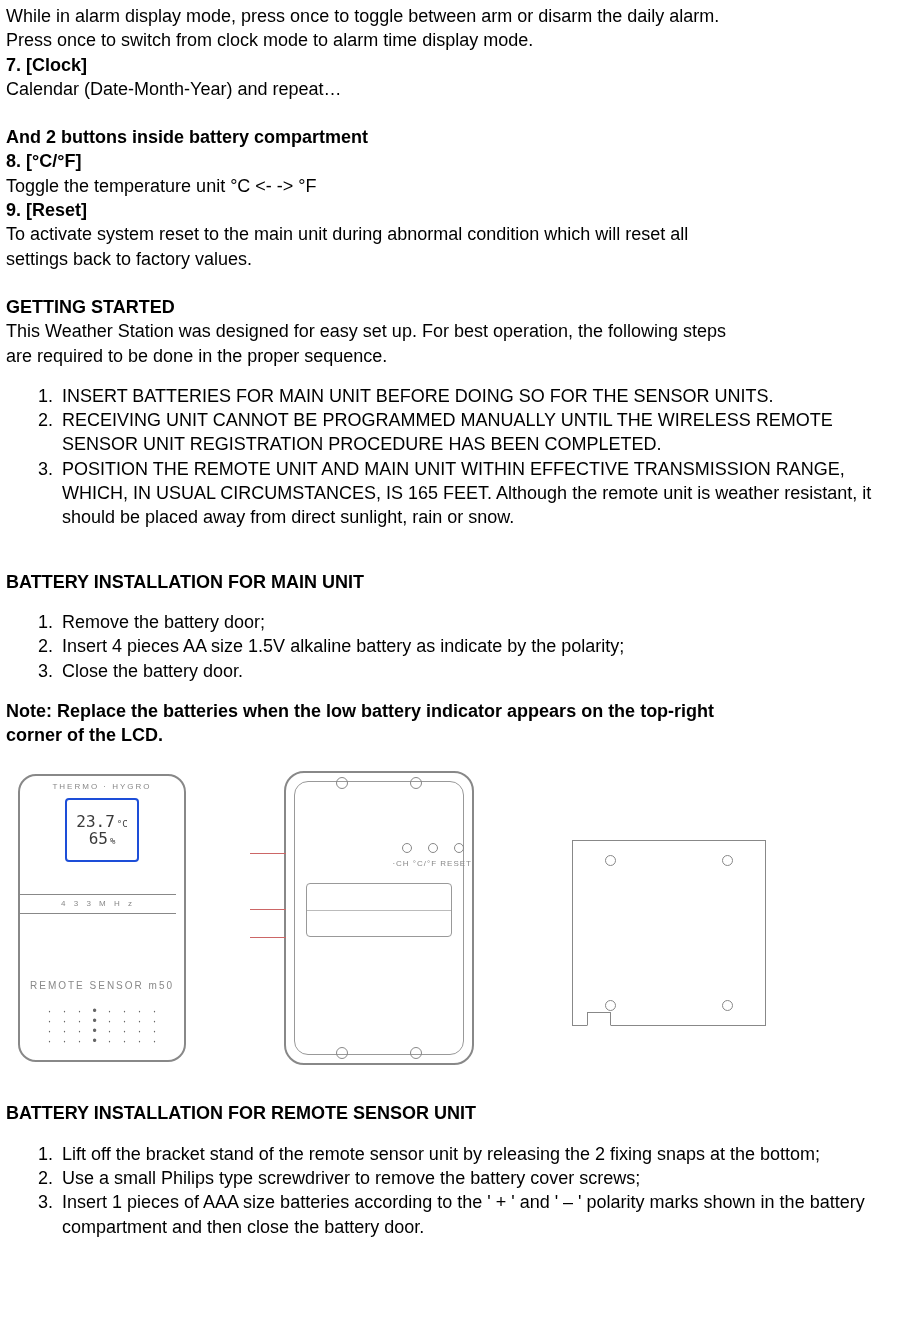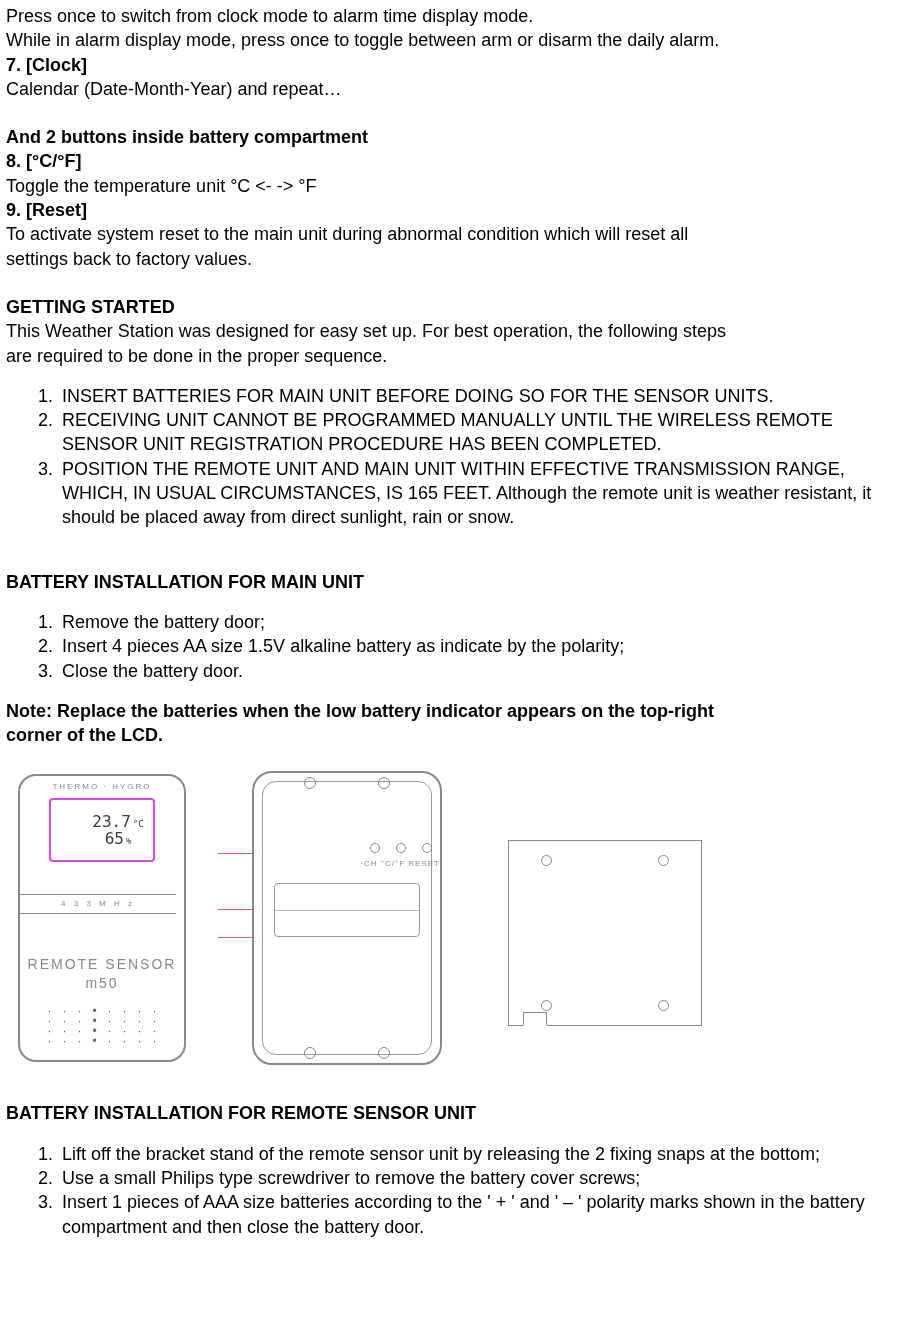--- a/index.html
+++ b/index.html
@@ -22,21 +22,21 @@
   ol {
     margin: 16px;
     padding-left: 36px;
   }
   ol li {
     padding-left: 4px;
   }
   .figures {
     display: flex;
     align-items: center;
-    gap: 66px;
+    gap: 98px;
     margin: 24px 0 36px 12px;
   }
   .fig1 {
     width: 164px;
     height: 284px;
     border: 2px solid #888;
     border-radius: 18px;
     position: relative;
     background: #fff;
   }
@@ -46,52 +46,51 @@
     text-align: center;
     font-size: 8px;
     letter-spacing: 2px;
     color: #888;
   }
   .fig1 .lcd {
     position: absolute;
     top: 22px; left: 50%;
     transform: translateX(-50%);
     width: 70px; height: 60px;
-    border: 2px solid #d946ef;
+    border: 2px solid #1d4ed8;
     border-radius: 4px;
     background: #fff;
     font-family: monospace, sans-serif;
     font-size: 16px;
     color: #3a3a3a;
     display: flex;
     flex-direction: column;
     align-items: center;
     justify-content: center;
     line-height: 1.1;
-    padding-left: 32px;
   }
   .fig1 .lcd .row { display:flex; align-items:baseline; }
   .fig1 .lcd .unit { font-size: 9px; margin-left:2px; }
   .fig1 .band {
     position: absolute;
     top: 118px; left: 0; right: 8px;
     border-top: 1px solid #888;
     border-bottom: 1px solid #888;
     height: 18px;
     font-size: 8px;
     letter-spacing: 3px;
     color: #888;
     text-align: center;
     line-height: 18px;
   }
   .fig1 .brand {
     position: absolute;
     bottom: 68px; left:0; right:0;
     text-align: center;
-    font-size: 14px;
+    font-size: 10px;
     letter-spacing: 2px;
     color: #888;
   }
   .fig1 .dots {
     position: absolute;
     bottom: 14px; left: 22px; right: 22px;
     display: grid;
     grid-template-columns: repeat(8, 1fr);
     grid-template-rows: repeat(4, 10px);
     color: #666;
@@ -186,22 +185,22 @@
     border: 1px solid #888;
     border-bottom: 1px solid #fff;
     background: #fff;
   }
 </style>
 </head>
 <body>
 
 <div class="page">
 
+  <p class="para">While in alarm display mode, press once to toggle between arm or disarm the daily alarm.</p>
   <p class="para">Press once to switch from clock mode to alarm time display mode.</p>
-  <p class="para">While in alarm display mode, press once to toggle between arm or disarm the daily alarm.</p>
 
   <p class="para bold">7. [Clock]</p>
   <p class="para">Calendar (Date-Month-Year) and repeat…</p>
 
   <div class="blank"></div>
 
   <p class="para bold">And 2 buttons inside battery compartment</p>
 
   <p class="para bold">8. [°C/°F]</p>
   <p class="para">Toggle the temperature unit °C &lt;- -&gt; °F</p>

